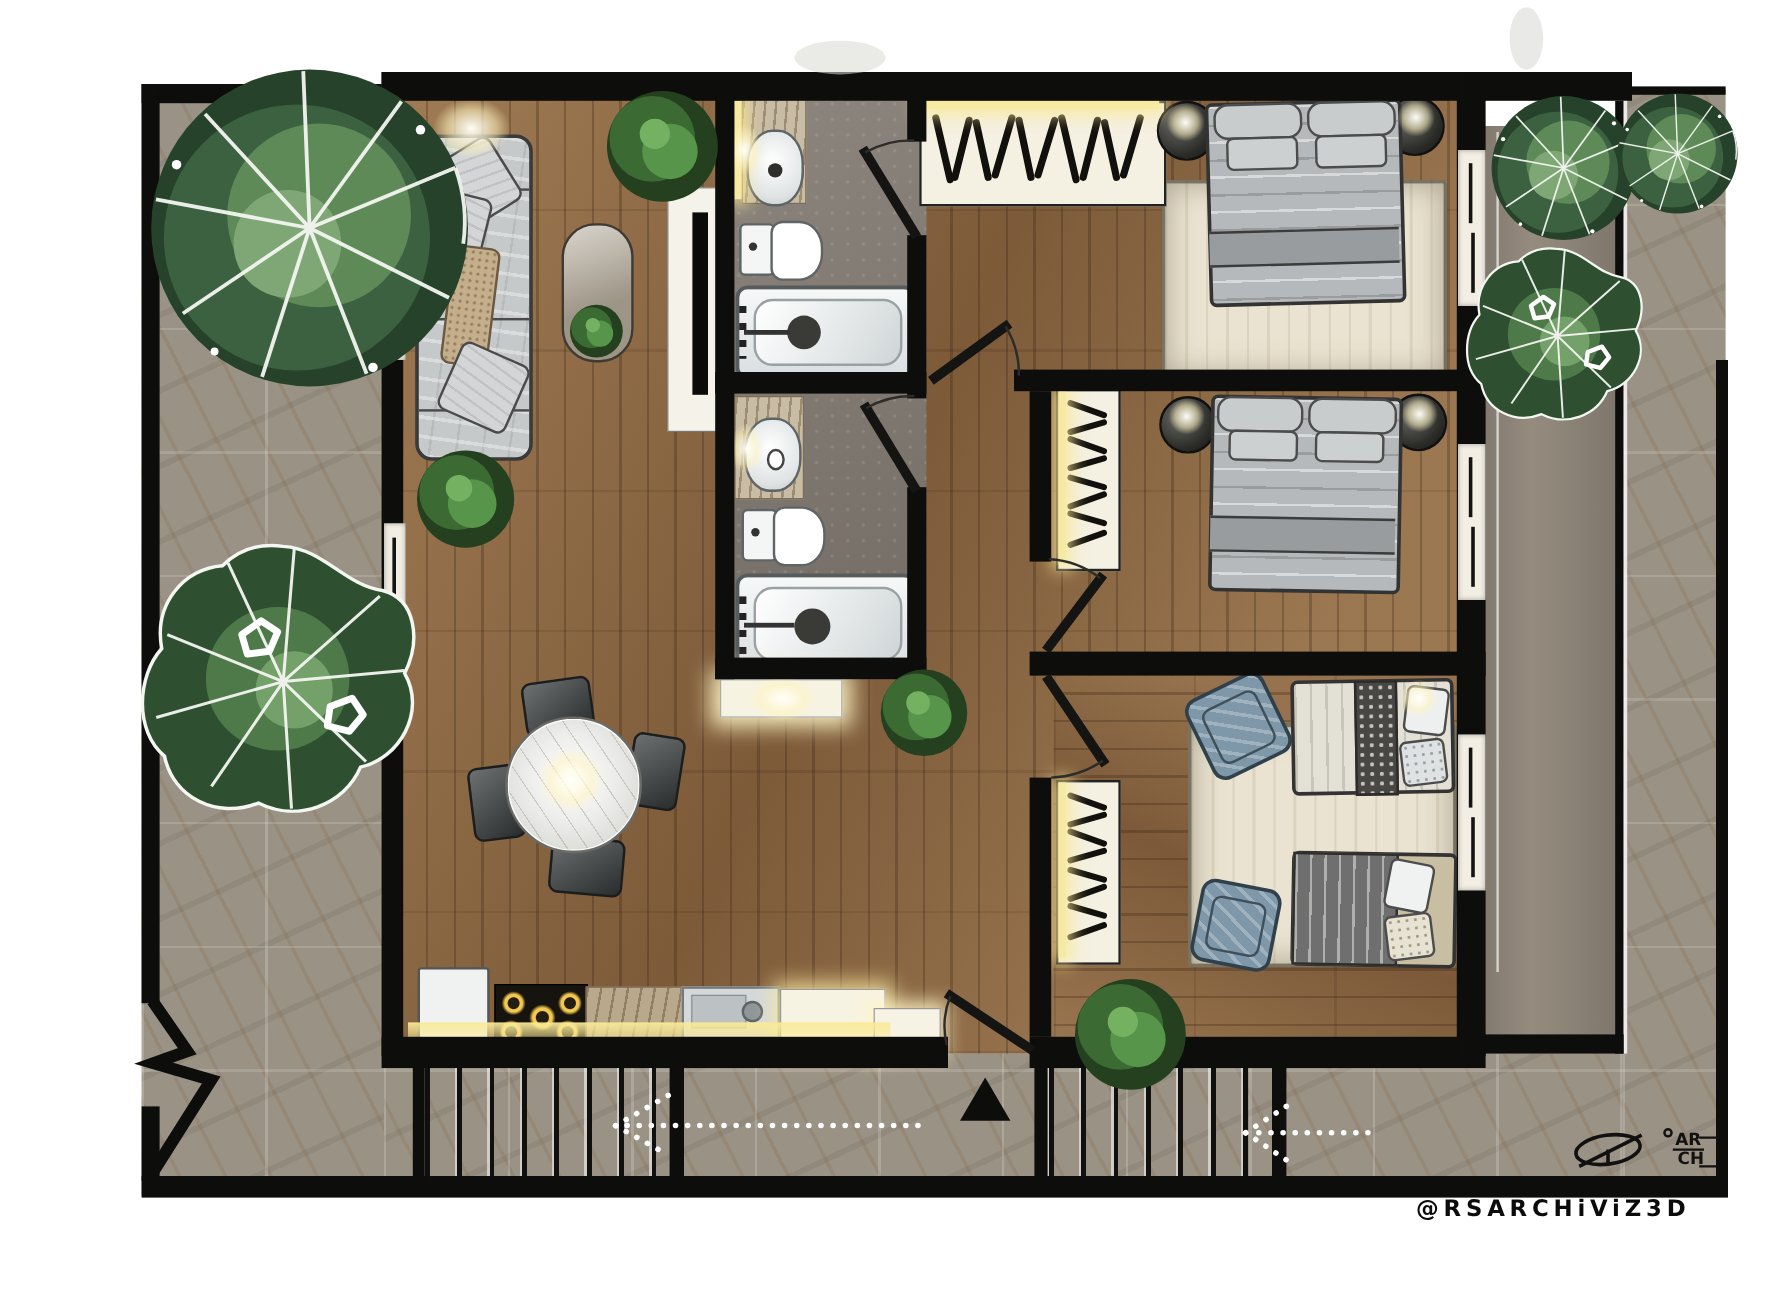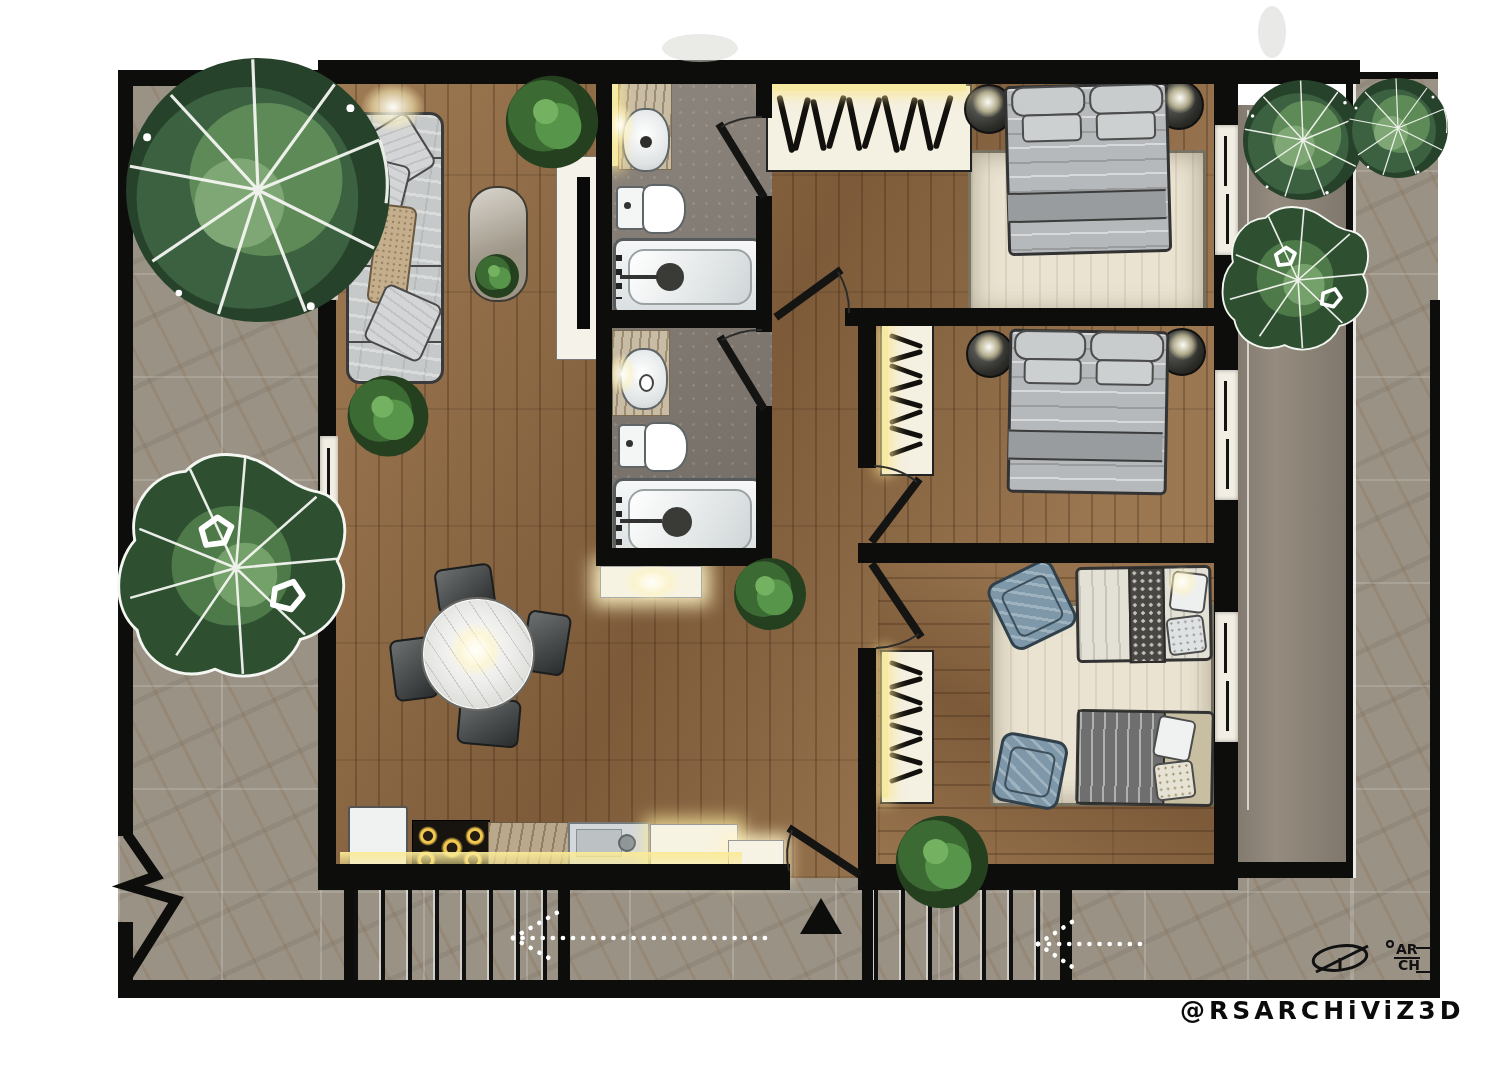--- a/index.html
+++ b/index.html
@@ -50,21 +50,21 @@
   .pillow{position:absolute;background:#cdd0d1;border:2px solid #4c4c4c;border-radius:6px;}
   .nstand{position:absolute;z-index:3;border-radius:50%;
     background:radial-gradient(circle at 35% 35%, #6b6b68, #2b2b28 65%, #151513);border:2px solid #111;}
   .chair{position:absolute;z-index:3;background:#3c4041;border:2px solid #1c1e1e;border-radius:8px;
     background-image:linear-gradient(145deg, rgba(255,255,255,.25), rgba(0,0,0,.3));}
   .armch{position:absolute;z-index:3;background:#7e98a9;border:3px solid #31414c;border-radius:12px;
     background-image:repeating-linear-gradient(35deg, rgba(255,255,255,.25) 0 3px, transparent 3px 11px);}
   .white-goods{position:absolute;z-index:3;background:#eceeee;border:2px solid #555;border-radius:3px;}
   .tread1{position:absolute;z-index:2;
     background-image:repeating-linear-gradient(90deg, rgba(255,255,255,.55) 0 2px, #101010 2px 6px, transparent 6px 27px);}
-  .wm{position:absolute;z-index:9;color:#0b0b0b;font-weight:700;letter-spacing:4px;font-size:25px;}
+  .wm{position:absolute;z-index:9;color:#0b0b0b;font-weight:700;letter-spacing:4px;font-size:19px;}
   svg.overlay{position:absolute;left:0;top:0;z-index:8;pointer-events:none;}
 </style>
 </head>
 <body>
 
 <div class="canvas">
 
   <div class="a floor stone" style="left:118px;top:70px;width:202px;height:926px;"></div>
   <div class="a floor stone" style="left:320px;top:878px;width:1120px;height:118px;"></div>
   <div class="a floor stone" style="left:1352px;top:74px;width:86px;height:922px;"></div>

